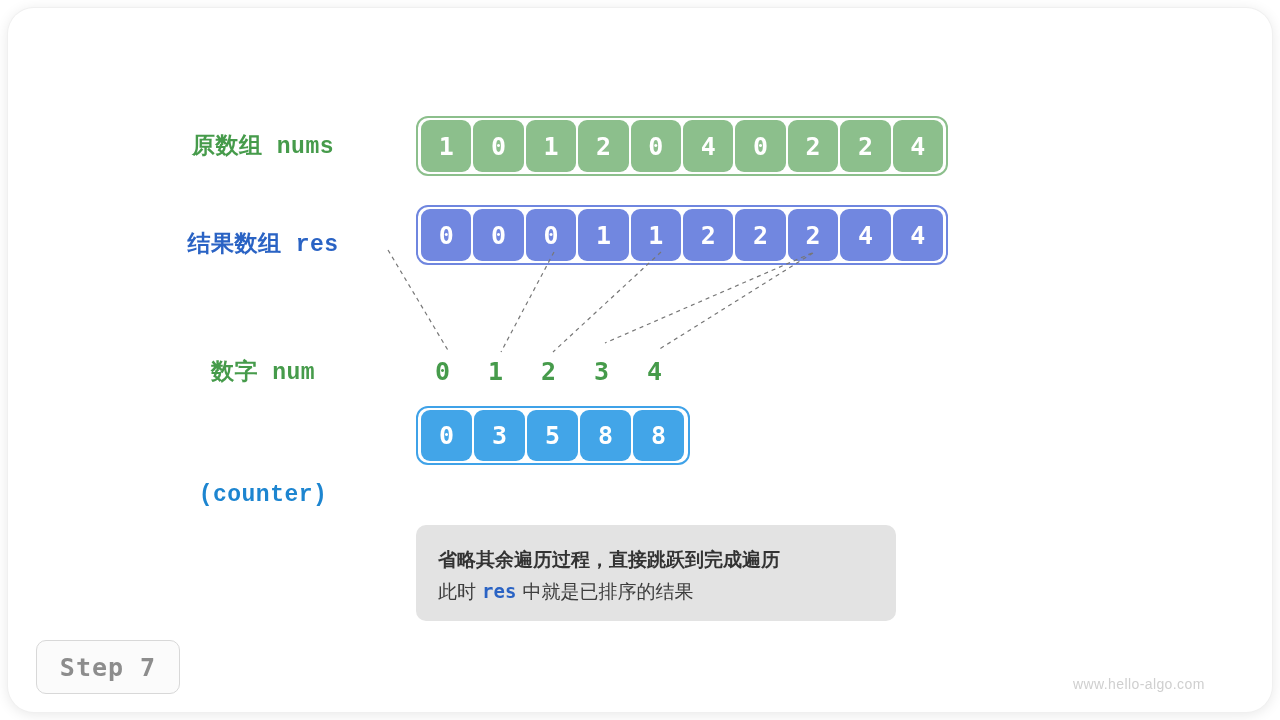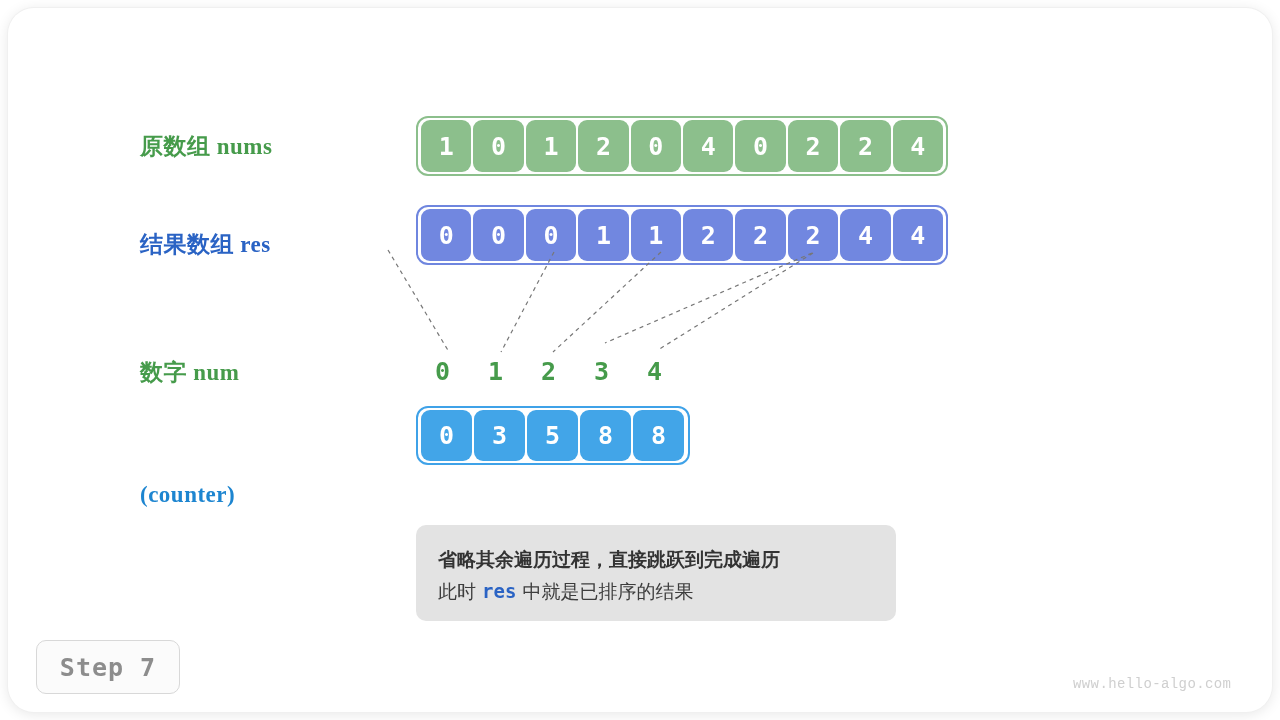--- a/index.html
+++ b/index.html
@@ -27,22 +27,22 @@
     width: 1264px;
     height: 704px;
     background: #ffffff;
     border-radius: 26px;
     box-shadow: 0 0 0 1px #f0f0f0, 0 2px 14px rgba(0,0,0,0.10);
   }
 
   
   .row-label {
     position: absolute;
-    text-align: left;
-    font-family: Liberation Serif, serif;
+    text-align: center;
+    font-family: Liberation Mono, monospace;
     font-weight: bold;
     font-size: 23px;
     letter-spacing: 0.5px;
     white-space: pre;
     line-height: 34px;
   }
   .label-green { color: #469b4b; }
   .label-blue  { color: #2a63c4; margin-top: 19px; }
   .label-lblue { color: #1d85d0; }
 
@@ -136,21 +136,21 @@
     font-family: "DejaVu Sans Mono", "Liberation Mono", monospace;
     font-weight: bold;
     font-size: 25px;
     letter-spacing: 1px;
   }
 
   
   .watermark {
     position: absolute;
     color: #cfcfcf;
-    font-family: Liberation Mono, monospace;
+    font-family: Liberation Sans, sans-serif;
     font-size: 14px;
     letter-spacing: 0.4px;
   }
 </style>
 </head>
 <body>
 
 <div id="stage">
   <div class="card"></div>
 

